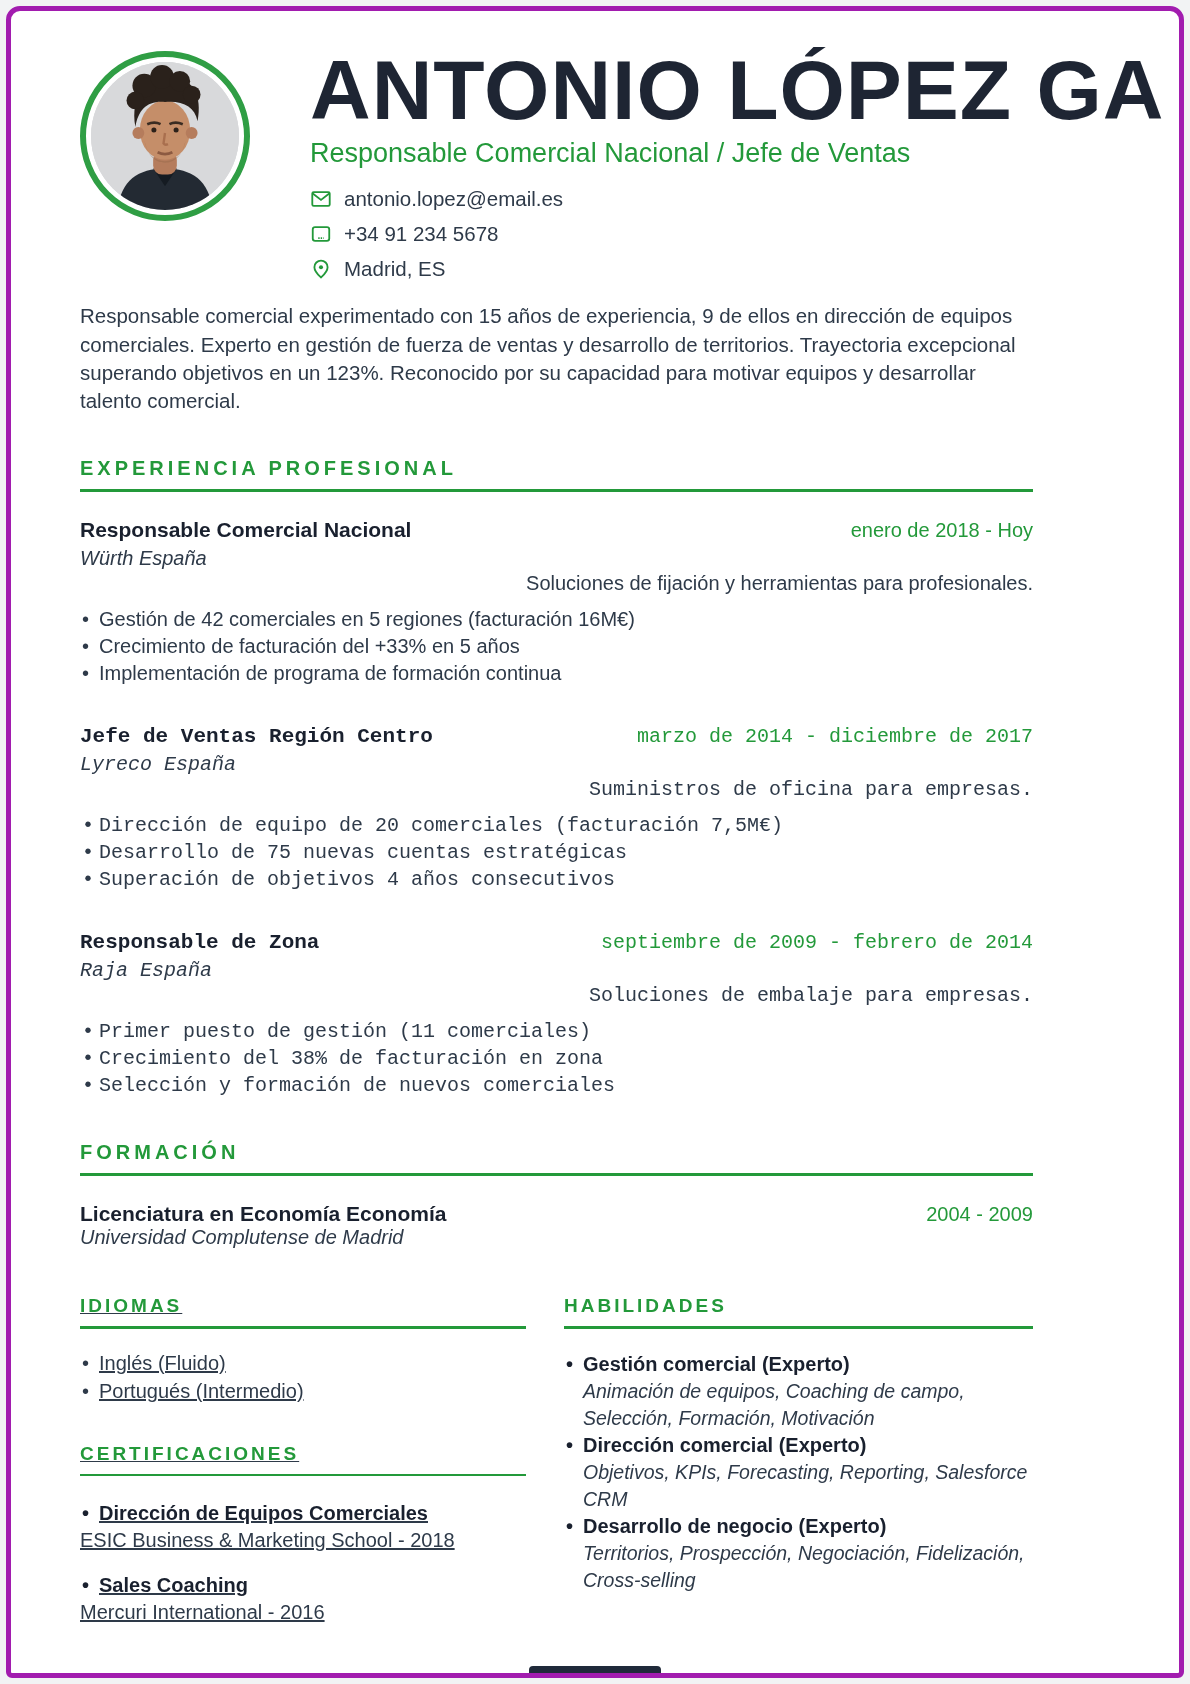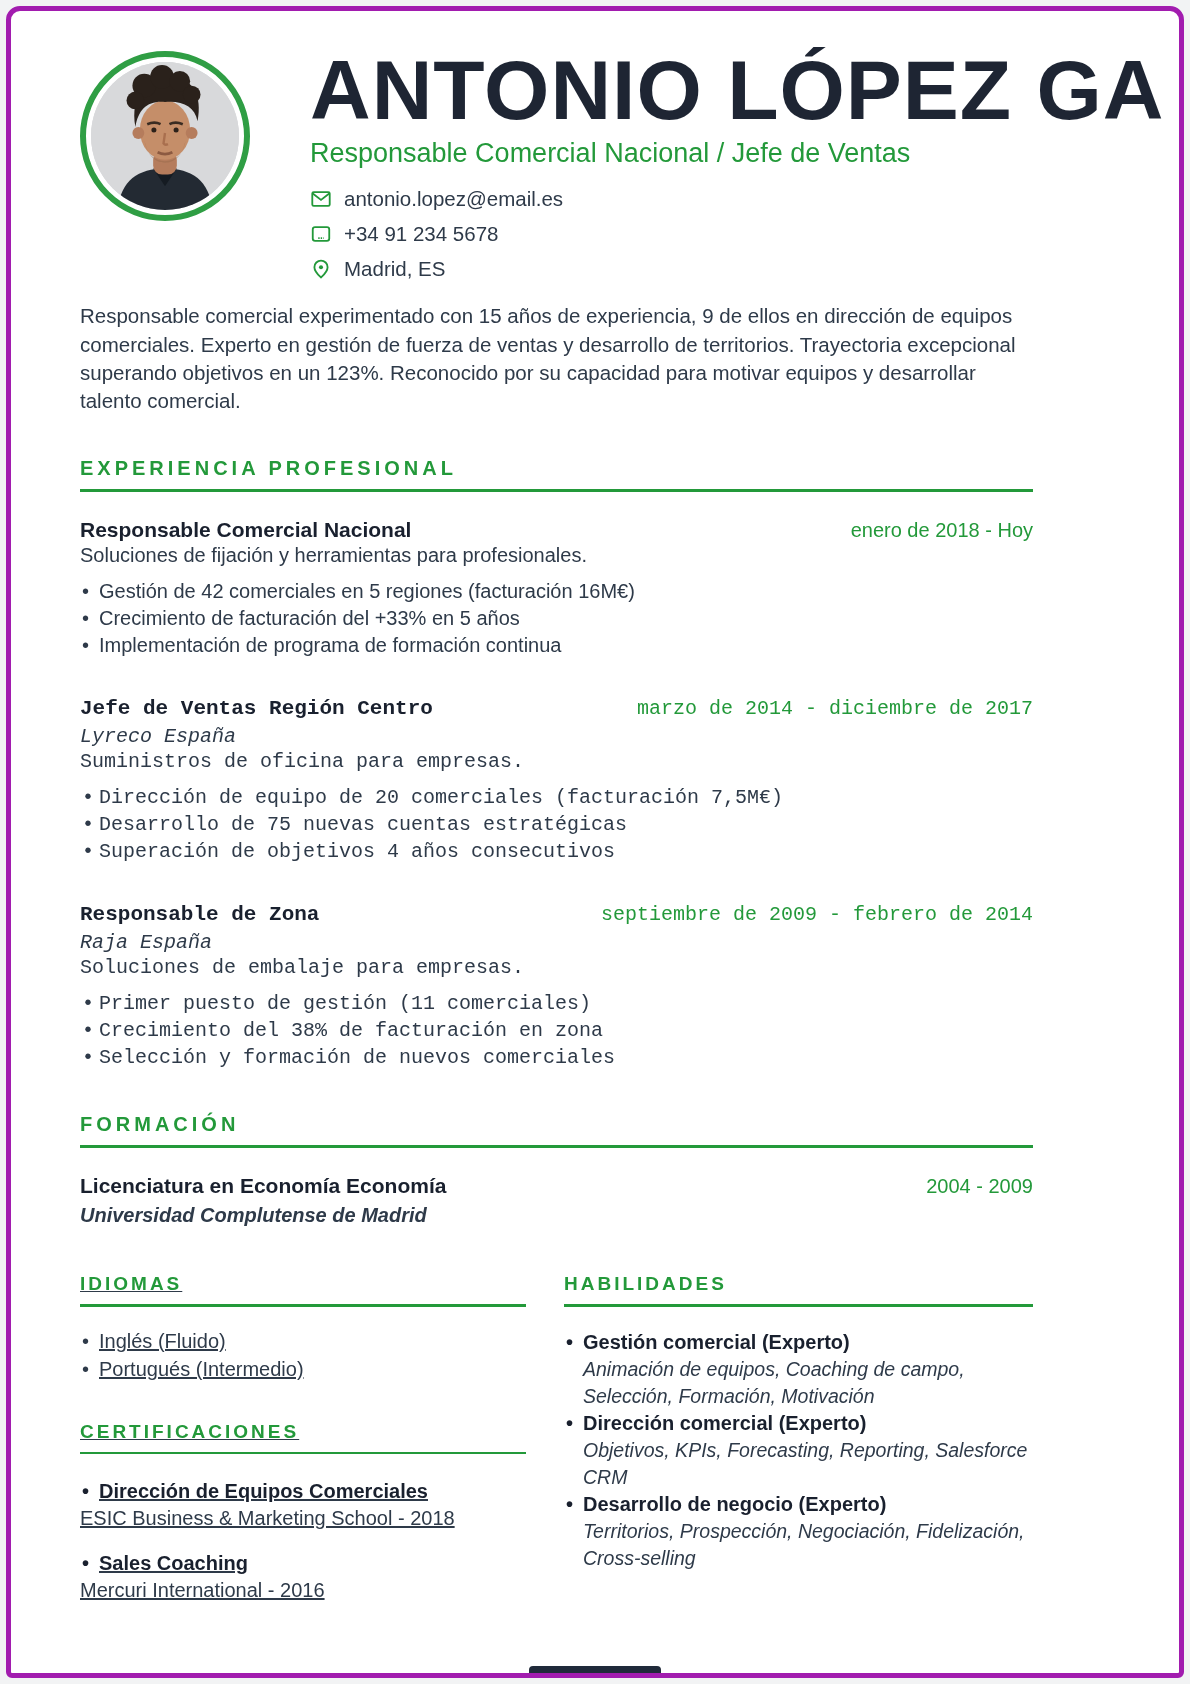--- a/index.html
+++ b/index.html
@@ -39,29 +39,29 @@
   .sec-title { font-size: 20px; font-weight: bold; letter-spacing: 4px; color: #23993a; }
   .sec-rule { height: 3px; background: #23993a; margin-top: 9px; }
   .section { margin-top: 42px; }
   
   .job { margin-top: 26px; }
   .job + .job { margin-top: 38px; font-family: Liberation Mono, monospace; }
   .job-head { display: flex; justify-content: space-between; align-items: baseline; }
   .job-title { font-size: 21px; font-weight: bold; color: #19202e; }
   .job-date { font-size: 20px; color: #23993a; white-space: nowrap; margin-left: 20px; }
   .company { margin-top: 5px; font-size: 20px; font-style: italic; color: #2e3a49; }
-  .job-desc { margin-top: 2px; font-size: 20px; }
+  .job-desc { margin-top: 2px; font-size: 20px; text-align: right; }
   ul.bullets { list-style: none; margin-top: 11px; }
   ul.bullets li { position: relative; padding-left: 19px; font-size: 20px; line-height: 27px; }
   ul.bullets li::before { content: "\2022"; position: absolute; left: 2px; }
   
   .edu-head { display: flex; justify-content: space-between; align-items: baseline; margin-top: 26px; }
   .edu-title { font-size: 21px; font-weight: bold; color: #19202e; }
   .edu-date { font-size: 20px; color: #23993a; white-space: nowrap; }
-  .edu-school { margin-top: 6px; font-size: 20px; font-style: italic; font-weight: bold; }
+  .edu-school { font-size: 20px; font-style: italic; }
   
   .cols { display: flex; margin-top: 46px; }
   .col-left { flex: none; width: 446px; text-decoration: underline; }
   .col-right { flex: 1; margin-left: 38px; min-width: 0; }
   .mini-title { font-size: 19px; font-weight: bold; letter-spacing: 3px; color: #23993a; }
   .mini-rule { height: 2.5px; background: #23993a; margin-top: 9px; }
   ul.plain { list-style: none; margin-top: 20px; }
   ul.plain li { position: relative; padding-left: 19px; font-size: 20px; line-height: 28px; }
   ul.plain li::before { content: "\2022"; position: absolute; left: 2px; }
   .cert-block { margin-top: 24px; }
@@ -157,20 +157,21 @@
       <div class="sec-head">
         <div class="sec-title">EXPERIENCIA PROFESIONAL</div>
         <div class="sec-rule"></div>
       </div>
 
       <div class="job">
         <div class="job-head">
           <span class="job-title">Responsable Comercial Nacional</span>
           <span class="job-date">enero de 2018 - Hoy</span>
         </div>
+        <div class="company">Würth España</div>
         <div class="job-desc">Soluciones de fijación y herramientas para profesionales.</div>
         <ul class="bullets">
           <li>Gestión de 42 comerciales en 5 regiones (facturación 16M€)</li>
           <li>Crecimiento de facturación del +33% en 5 años</li>
           <li>Implementación de programa de formación continua</li>
         </ul>
       </div>
 
       <div class="job">
         <div class="job-head">

